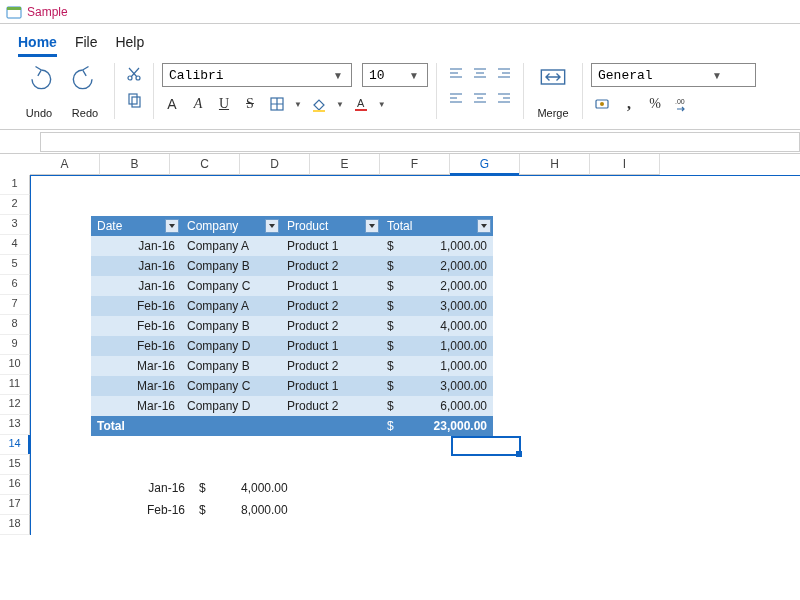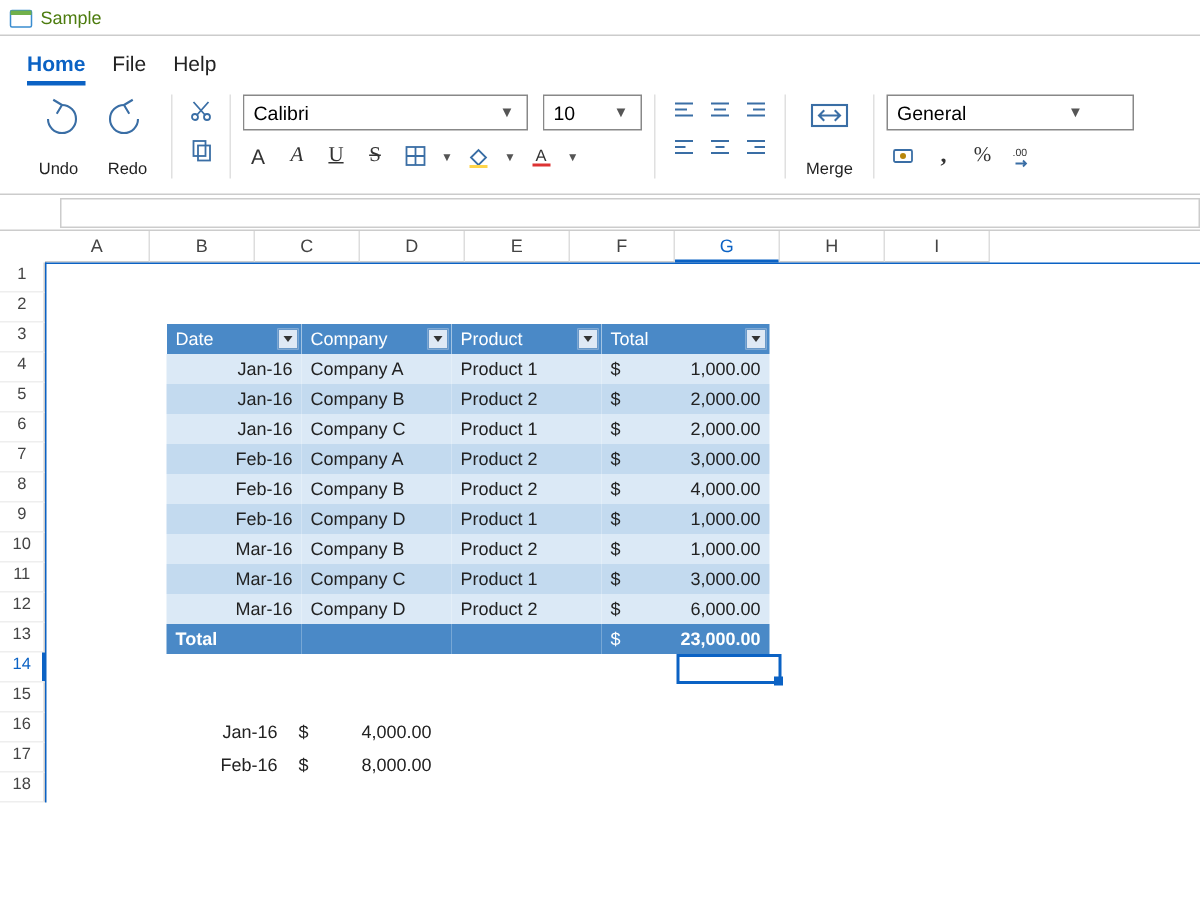--- a/index.html
+++ b/index.html
@@ -1,50 +1,50 @@
 <!DOCTYPE html>
 <html><head>
 <meta charset="utf-8">
 <style>
   * { box-sizing: border-box; margin: 0; padding: 0; }
   body { font-family: "Segoe UI", Arial, sans-serif; font-size: 12px; background: #fff; color: #222; overflow: hidden; width: 800px; height: 600px; }
   .titlebar { display: flex; align-items: center; height: 24px; padding: 2px 6px; border-bottom: 1px solid #ccc; }
   .titlebar .icon { width: 16px; height: 16px; margin-right: 5px; }
-  .titlebar .title { font-size: 12px; color: #4d7c0f; }
+  .titlebar .title { font-size: 12px; color: #be185d; }
   .menubar { display: flex; gap: 18px; padding: 6px 18px 0 18px; }
   .menubar .tab { font-size: 14px; padding: 4px 0; cursor: pointer; color: #222; }
   .menubar .tab.active { color: #0b62c4; font-weight: 600; border-bottom: 3px solid #0b62c4; }
   .ribbon { display: flex; padding: 6px 10px 10px 10px; border-bottom: 1px solid #ccc; background: #fff; }
   .ribbon-group { display: flex; flex-direction: column; align-items: center; padding: 0 8px; border-right: 1px solid #e0e0e0; }
   .ribbon-group:last-child { border-right: none; }
   .ribbon-row { display: flex; align-items: center; gap: 4px; }
   .big-btn { display: flex; flex-direction: column; align-items: center; justify-content: space-between; width: 42px; height: 56px; cursor: pointer; }
   .big-btn svg { width: 28px; height: 28px; }
   .big-btn .cap { font-size: 11px; margin-top: 2px; }
   .small-btn { width: 22px; height: 22px; display: flex; align-items: center; justify-content: center; cursor: pointer; border-radius: 2px; }
   .small-btn svg { width: 16px; height: 16px; }
   .combo { display: flex; align-items: center; border: 1px solid #888; height: 24px; background: #fff; }
-  .combo input { border: none; outline: none; height: 100%; padding: 0 6px; font-size: 13px; }
+  .combo input { border: none; outline: none; height: 100%; padding: 0 6px; font-size: 13px; font-family: Liberation Mono, monospace; }
   .combo .chev { width: 18px; text-align: center; font-size: 10px; color: #555; cursor: pointer; }
   .font-style-row { display: flex; gap: 6px; margin-top: 6px; align-items: center; }
   .fs-btn { width: 20px; height: 20px; display: flex; align-items: center; justify-content: center; font-family: Georgia, serif; font-size: 14px; cursor: pointer; color: #333; }
   .align-grid { display: grid; grid-template-columns: repeat(3, 22px); grid-template-rows: repeat(2, 22px); gap: 2px; }
   .formula-area { display: flex; height: 24px; border-bottom: 1px solid #ccc; }
   .formula-area .fx-input { flex: 1; margin-left: 40px; border: 1px solid #ccc; height: 20px; margin-top: 2px; }
   .grid-head { display: flex; margin-left: 30px; }
   .col-head { width: 70px; text-align: center; font-size: 12px; color: #444; border-right: 1px solid #ddd; border-bottom: 1px solid #ccc; padding: 3px 0; position: relative; }
   .col-head.sel { color: #0b62c4; }
   .col-head.sel::after { content:""; position:absolute; left:0; right:0; bottom:-1px; height:2px; background:#0b62c4; }
   .grid-body { display: flex; }
   .row-heads { width: 30px; }
   .row-head { height: 20px; text-align: center; font-size: 11px; color: #444; border-bottom: 1px solid #eee; border-right: 1px solid #ccc; padding-top: 2px; position: relative; }
   .row-head.sel { color: #0b62c4; }
   .row-head.sel::after { content:""; position:absolute; top:0; bottom:0; right:-1px; width:2px; background:#0b62c4; }
   .cells { position: relative; flex: 1; border-left: 1px solid #0b62c4; border-top: 1px solid #0b62c4; }
-  .data-table { position: absolute; left: 80px; top: 40px; border-collapse: collapse; font-size: 12px; }
+  .data-table { position: absolute; left: 60px; top: 40px; border-collapse: collapse; font-size: 12px; }
   .data-table th { background: #4a89c7; color: #fff; text-align: left; padding: 2px 6px; font-weight: normal; height: 20px; position: relative; }
   .data-table th .dd { position: absolute; right: 2px; top: 3px; width: 14px; height: 14px; background:#dfe9f5; border:1px solid #6a99c9; display:flex; align-items:center; justify-content:center; }
   .data-table th .dd svg { width:8px; height:8px; }
   .data-table td { padding: 2px 6px; height: 20px; }
   .data-table tr.odd td { background: #dbe9f6; }
   .data-table tr.even td { background: #c3daef; }
   .data-table tr.total td { background: #4a89c7; color: #fff; }
   .data-table td.date { text-align: right; width: 88px; }
   .data-table td.co { width: 98px; }
   .data-table td.prod { width: 98px; }

